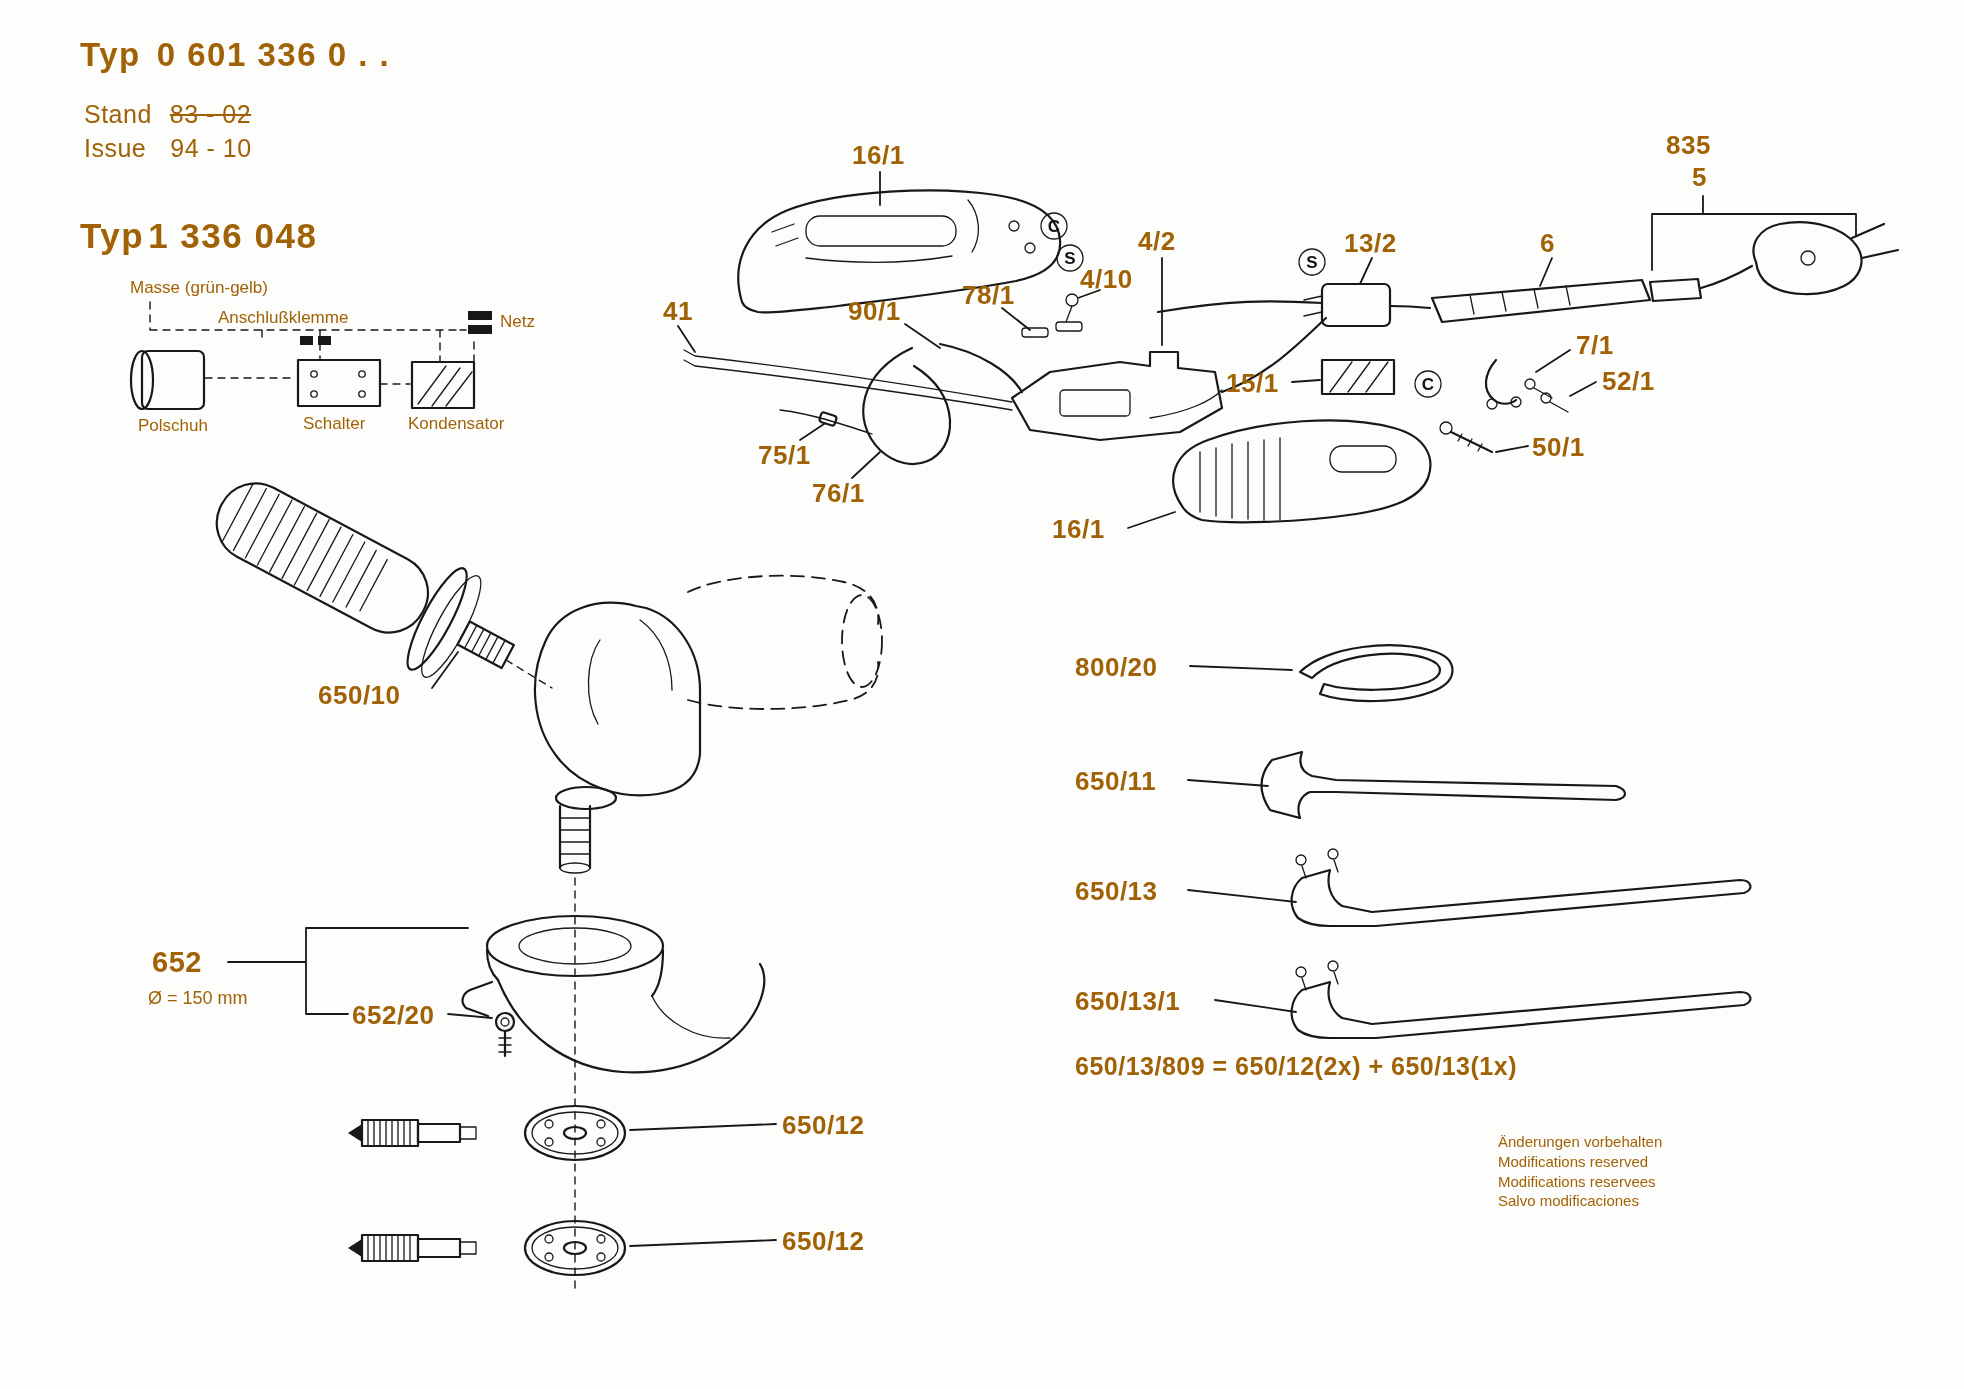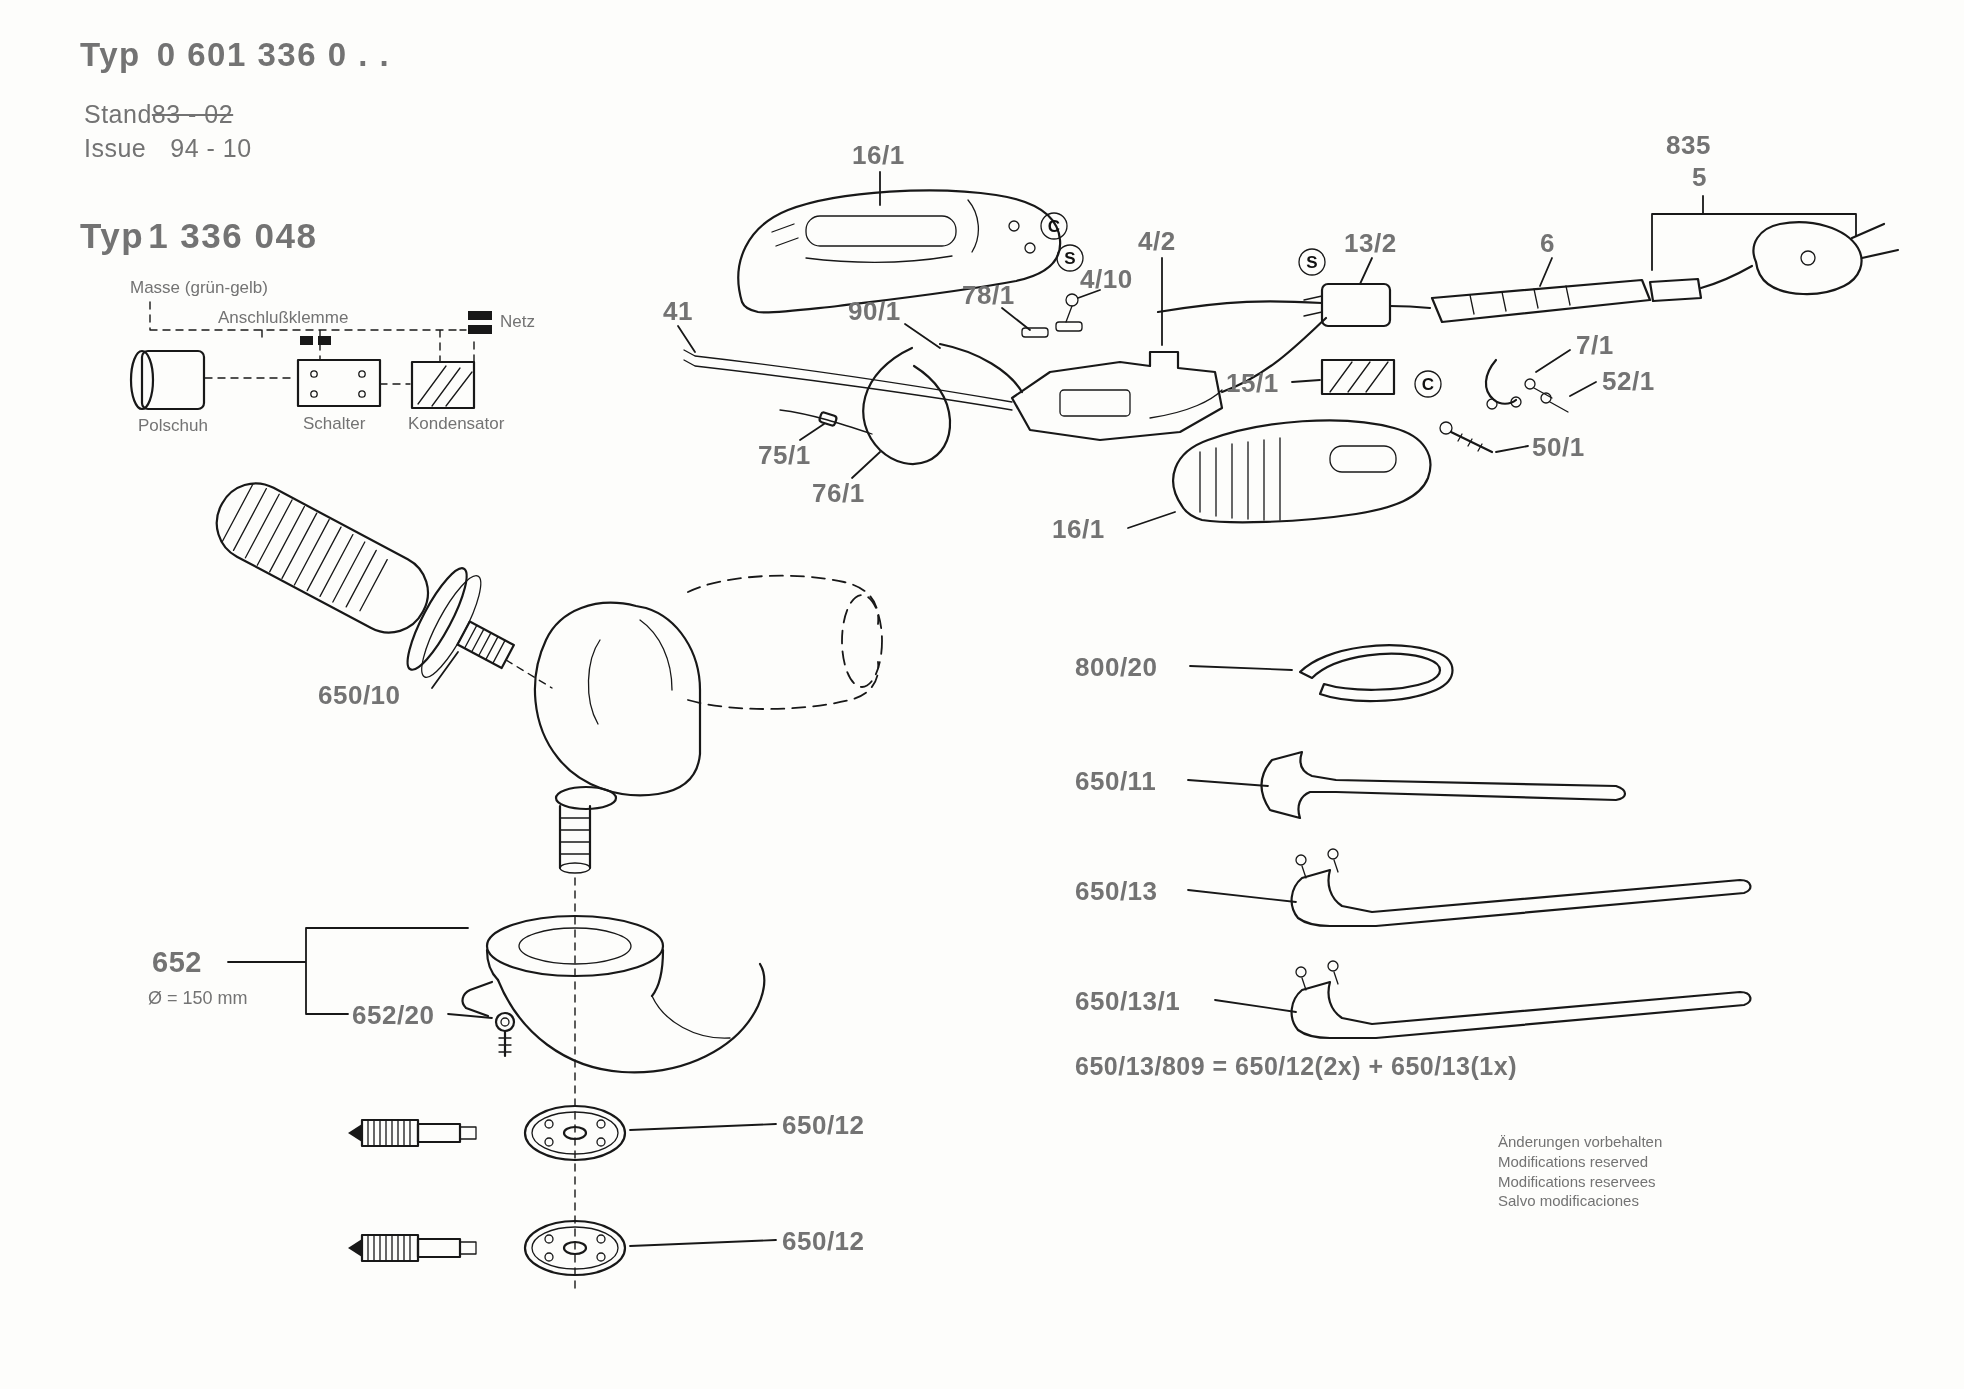--- a/index.html
+++ b/index.html
@@ -6,25 +6,25 @@
   html,body{margin:0;padding:0;background:#e9e9e9}
   #page{position:relative;width:1964px;height:1389px;background:#fdfdfb;font-family:"Liberation Sans",sans-serif;color:#111;overflow:hidden}
   #art{position:absolute;left:0;top:0}
   .ln{stroke:#181818;fill:none;stroke-width:2.2;stroke-linecap:round;stroke-linejoin:round}
   .thin{stroke-width:1.3}
   .lead{stroke-width:1.8}
   .dash{stroke-dasharray:13 8;stroke-width:1.8}
   .dashf{stroke-dasharray:7 6;stroke-width:1.4}
   .fillb{fill:#181818;stroke:none}
   .sym{font:700 17px "Liberation Sans",sans-serif;fill:#111;stroke:none;text-anchor:middle}
-  .lbl{position:absolute;white-space:nowrap;color:#737373}
+  .lbl{position:absolute;white-space:nowrap;color:#a16207}
   .callout{font-weight:700;font-size:26px;letter-spacing:.5px}
   .h1{font-weight:700;font-size:33px;letter-spacing:1.5px}
   .h2{font-size:25px;letter-spacing:.5px}
-  .h2 .val{margin-left:0}
+  .h2 .val{margin-left:18px}
   .struck{text-decoration:line-through}
   .small{font-size:17px}
   .dia{font-weight:400;font-size:18px}
   .big652{font-size:29px}
   .foot{font-size:15px;line-height:1.32}
   .foot-bold{font-weight:700}
 </style>
 </head>
 <body>
 

